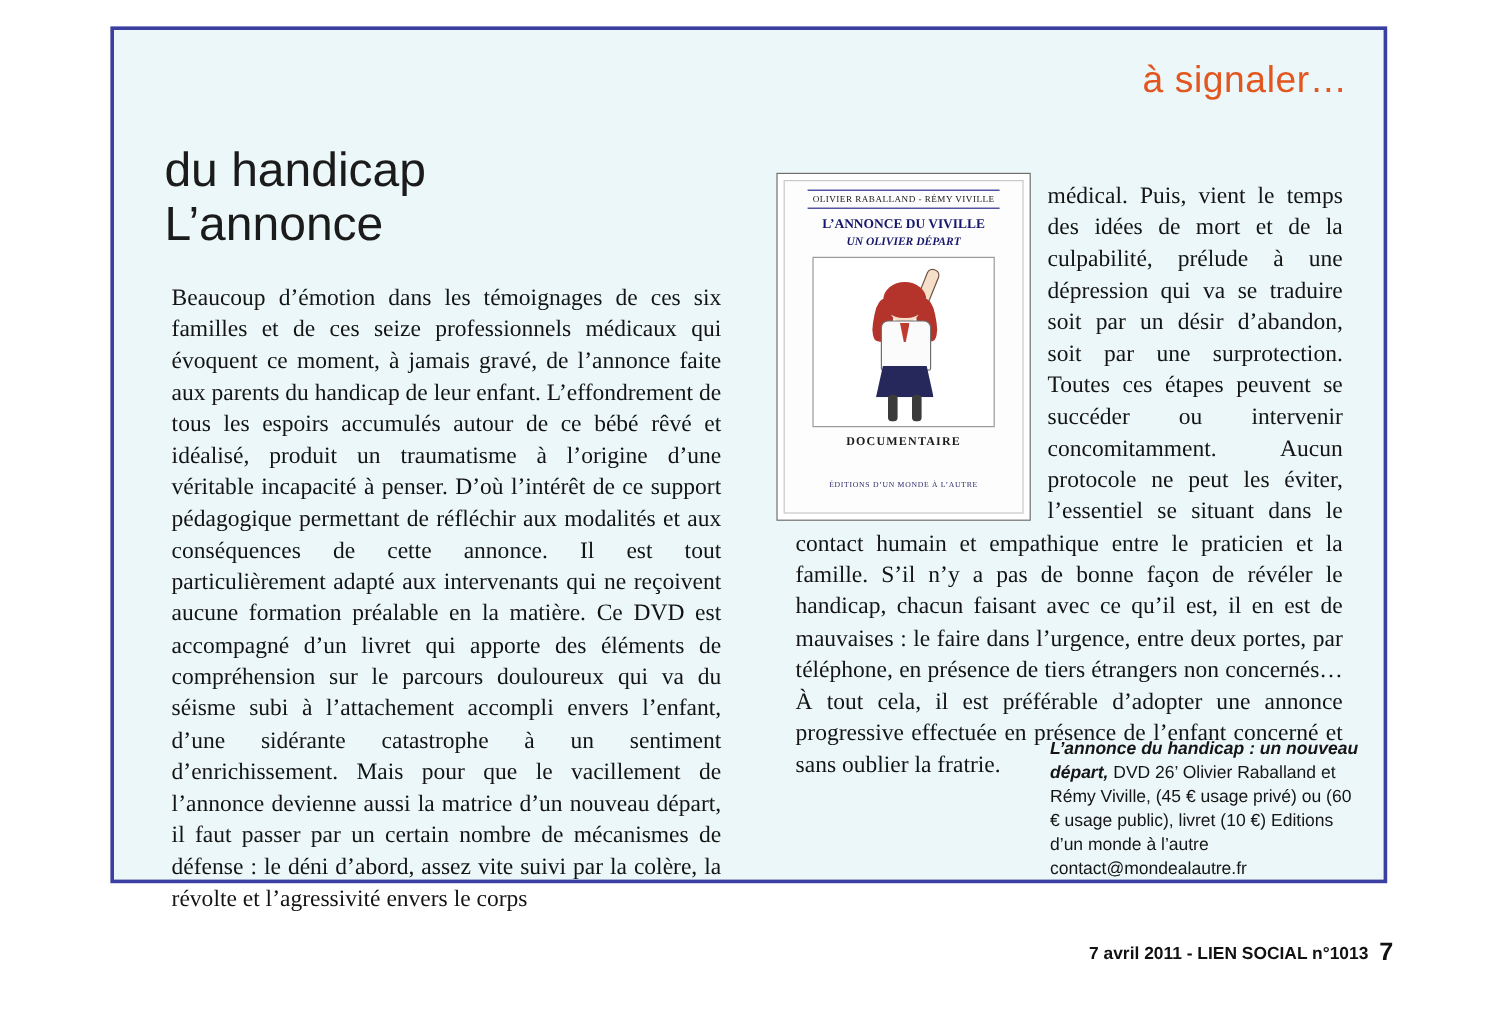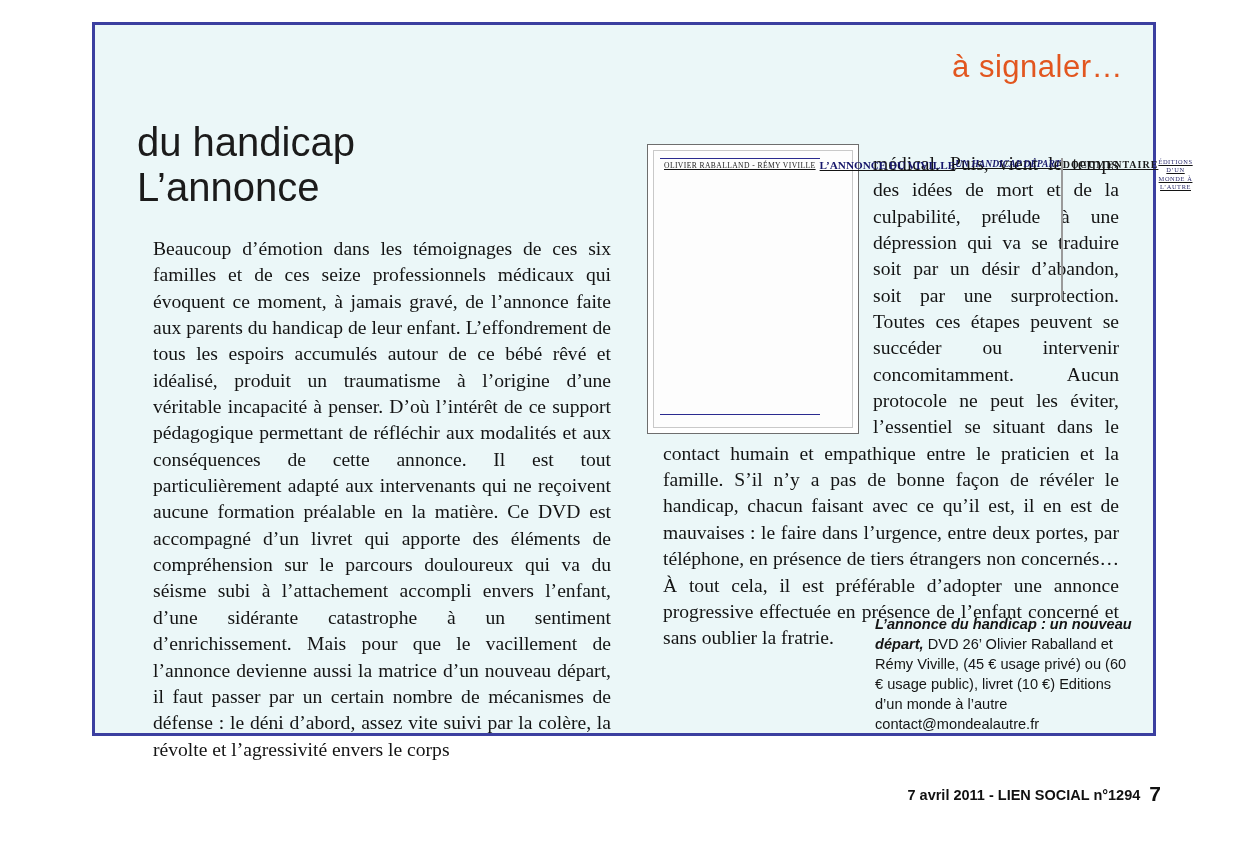--- a/index.html
+++ b/index.html
@@ -69,21 +69,21 @@
   
   .col {
     position: absolute;
     font-family: "Liberation Serif", serif;
     font-size: 19.6px;
     line-height: 1.345;
     text-align: justify;
     color: #141414;
   }
   #col-left {
-    left: 42px;
+    left: 32px;
     top: 195px;
     width: 490px;
   }
   #col-right {
     left: 552px;
     top: 110px;
     width: 488px;
   }
   .col p {
     margin: 16px;
@@ -109,23 +109,23 @@
     padding: 5px;
     position: relative;
   }
   #cover-inner {
     width: 100%;
     height: 100%;
     box-sizing: border-box;
     border: 1px solid #c9c9c9;
     background: #fdfdfd;
     display: flex;
-    flex-direction: row;
+    flex-direction: column;
+    align-items: center;
     padding: 7px 6px 6px 6px;
-    text-decoration: underline;
   }
   #cover-authors {
     font-family: "Liberation Serif", serif;
     font-size: 7.6px;
     letter-spacing: 0.4px;
     color: #1c1c1c;
     border-top: 1px solid #2a2a8f;
     border-bottom: 1px solid #2a2a8f;
     padding: 2px 4px;
     margin-bottom: 6px;
@@ -304,21 +304,21 @@
     <div class="col" id="col-left">
       <p>Beaucoup d’émotion dans les témoignages de ces six familles et de ces seize professionnels médicaux qui évoquent ce moment, à jamais gravé, de l’annonce faite aux parents du handicap de leur enfant. L’effondrement de tous les espoirs accumulés autour de ce bébé rêvé et idéalisé, produit un traumatisme à l’origine d’une véritable incapacité à penser. D’où l’intérêt de ce support pédagogique permettant de réfléchir aux modalités et aux conséquences de cette annonce. Il est tout particulièrement adapté aux intervenants qui ne reçoivent aucune formation préalable en la matière. Ce DVD est accompagné d’un livret qui apporte des éléments de compréhension sur le parcours douloureux qui va du séisme subi à l’attachement accompli envers l’enfant, d’une sidérante catastrophe à un sentiment d’enrichissement. Mais pour que le vacillement de l’annonce devienne aussi la matrice d’un nouveau départ, il faut passer par un certain nombre de mécanismes de défense : le déni d’abord, assez vite suivi par la colère, la révolte et l’agressivité envers le corps</p>
     </div>
 
     <div class="col" id="col-right">
       <div id="cover-wrap">
         <div id="cover">
           <div id="cover-inner">
             <div id="cover-authors">OLIVIER RABALLAND - RÉMY VIVILLE</div>
             <div id="cover-title">L’ANNONCE DU VIVILLE</div>
-            <div id="cover-subtitle">UN HANDICAP DÉPART</div>
+            <div id="cover-subtitle">UN OLIVIER DÉPART</div>
             <div id="cover-art">
               <span class="fig-arm"></span>
               <span class="fig-hair2"></span>
               <span class="fig-hair3"></span>
               <span class="fig-face"></span>
               <span class="fig-hair"></span>
               <span class="fig-body"></span>
               <span class="fig-tie"></span>
               <span class="fig-skirt"></span>
               <span class="fig-leg-l"></span>
@@ -332,16 +332,16 @@
       <p>médical. Puis, vient le temps des idées de mort et de la culpabilité, prélude à une dépression qui va se traduire soit par un désir d’abandon, soit par une surprotection. Toutes ces étapes peuvent se succéder ou intervenir concomitamment. Aucun protocole ne peut les éviter, l’essentiel se situant dans le contact humain et empathique entre le praticien et la famille. S’il n’y a pas de bonne façon de révéler le handicap, chacun faisant avec ce qu’il est, il en est de mauvaises : le faire dans l’urgence, entre deux portes, par téléphone, en présence de tiers étrangers non concernés… À tout cela, il est préférable d’adopter une annonce progressive effectuée en présence de l’enfant concerné et sans oublier la fratrie.</p>
     </div>
 
     <div id="reference">
       <span class="ref-title">L’annonce du handicap : un nouveau départ,</span><span> DVD 26’ Olivier Raballand et Rémy Viville, (45 € usage privé) ou (60 € usage public), livret (10 €) Editions d’un monde à l’autre contact@mondealautre.fr</span>
     </div>
 
   </div>
 
   <div id="footer">
-    <span>7 avril 2011 - LIEN SOCIAL n°1294</span><span class="page-num">7</span>
+    <span>7 avril 2011 - LIEN SOCIAL n°1013</span><span class="page-num">7</span>
   </div>
 
 </div>
 
 </body></html>

